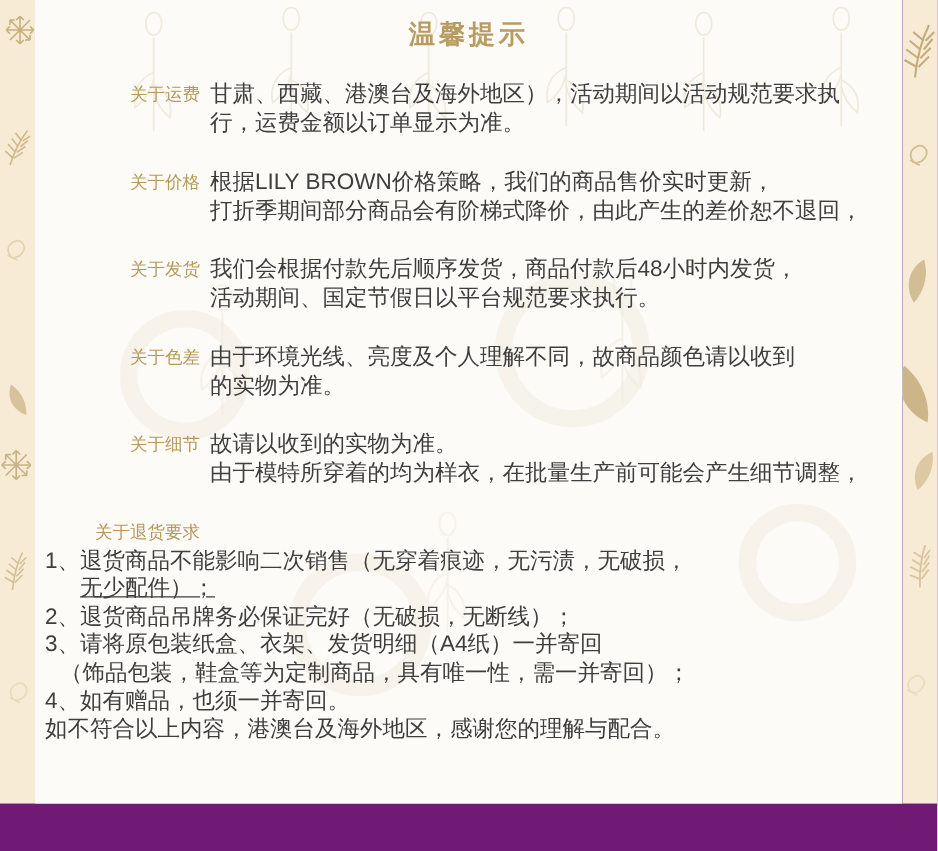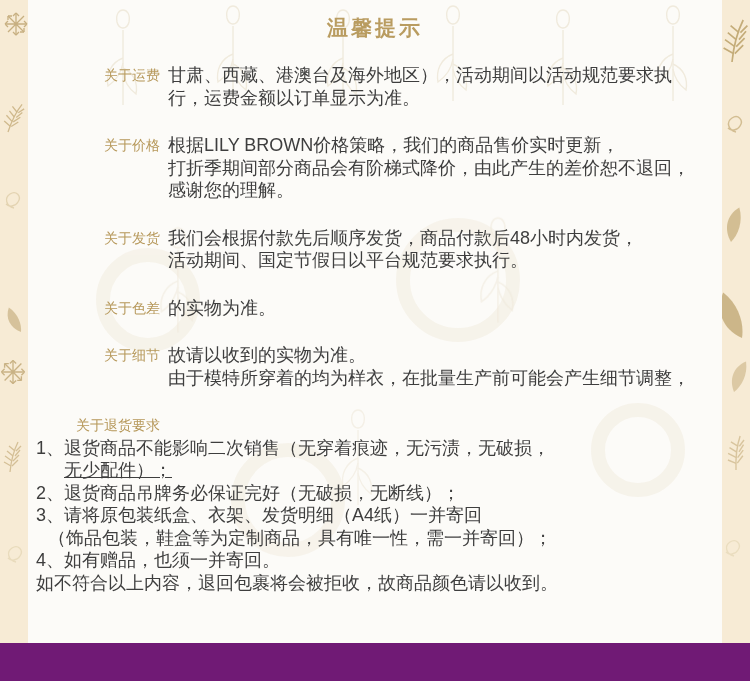--- a/index.html
+++ b/index.html
@@ -120,52 +120,52 @@
             <div class="sec-body">
               <div class="line">甘肃、西藏、港澳台及海外地区），活动期间以活动规范要求执</div>
               <div class="line">行，运费金额以订单显示为准。</div>
             </div>
           </div>
           <div class="sec">
             <div class="sec-label">关于价格</div>
             <div class="sec-body">
               <div class="line">根据LILY BROWN价格策略，我们的商品售价实时更新，</div>
               <div class="line">打折季期间部分商品会有阶梯式降价，由此产生的差价恕不退回，</div>
-              <div class="line">感谢您的理解。</div>
             </div>
           </div>
           <div class="sec">
             <div class="sec-label">关于发货</div>
             <div class="sec-body">
               <div class="line">我们会根据付款先后顺序发货，商品付款后48小时内发货，</div>
               <div class="line">活动期间、国定节假日以平台规范要求执行。</div>
             </div>
           </div>
           <div class="sec">
             <div class="sec-label">关于色差</div>
             <div class="sec-body">
+              <div class="line">由于环境光线、亮度及个人理解不同，故商品颜色请以收到</div>
               <div class="line">的实物为准。</div>
             </div>
           </div>
           <div class="sec">
             <div class="sec-label">关于细节</div>
             <div class="sec-body">
               <div class="line">故请以收到的实物为准。</div>
               <div class="line">由于模特所穿着的均为样衣，在批量生产前可能会产生细节调整，</div>
             </div>
           </div>
           <div class="sec sec-last">
             <div class="sec-label">关于退货要求</div>
             <div class="sec-body">
               <div class="line">1、退货商品不能影响二次销售（无穿着痕迹，无污渍，无破损，</div>
               <div class="line indent-lg">无少配件）；</div>
               <div class="line">2、退货商品吊牌务必保证完好（无破损，无断线）；</div>
               <div class="line">3、请将原包装纸盒、衣架、发货明细（A4纸）一并寄回</div>
               <div class="line indent-sm">（饰品包装，鞋盒等为定制商品，具有唯一性，需一并寄回）；</div>
               <div class="line">4、如有赠品，也须一并寄回。</div>
-              <div class="line">如不符合以上内容，退回包裹将会被拒收，故商品颜色请以收到。</div>
+              <div class="line">如不符合以上内容，港澳台及海外地区，感谢您的理解与配合。</div>
             </div>
           </div>
         </div>
     </div>
   </div>
 
 </div>
 
 </body></html>

